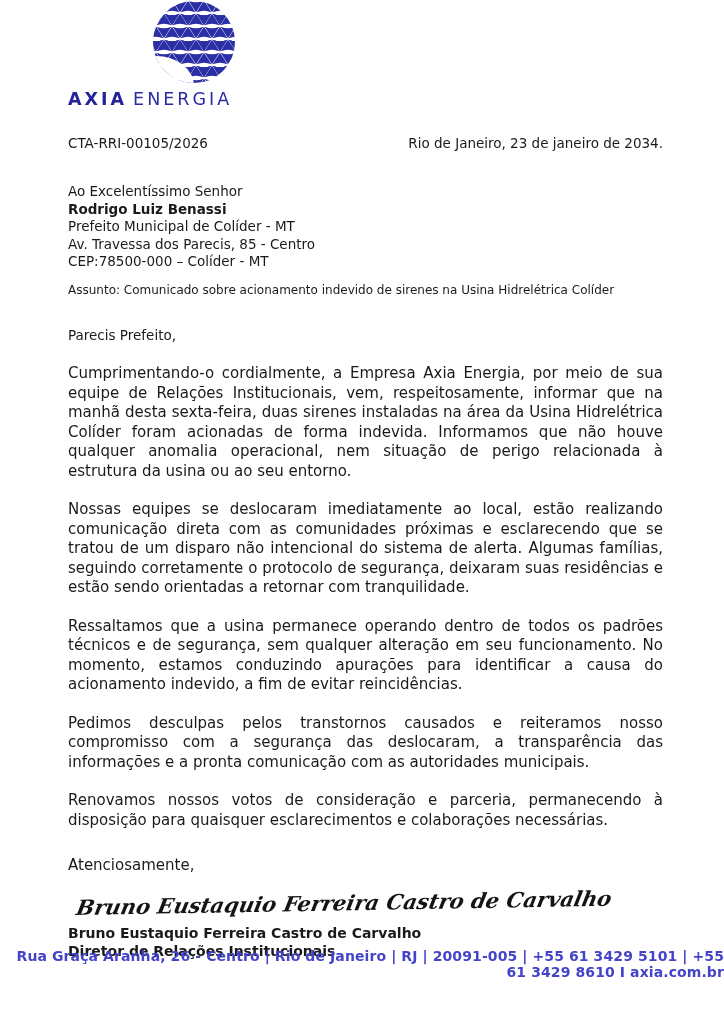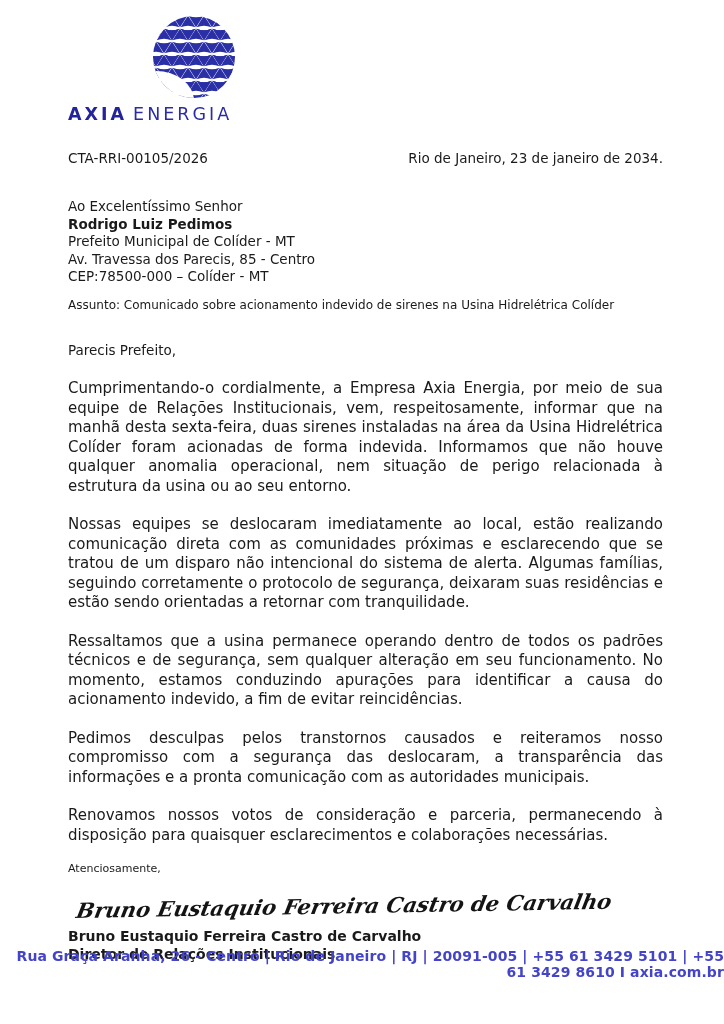--- a/index.html
+++ b/index.html
@@ -19,21 +19,21 @@
   }
   .content {
     position: absolute;
     left: 68px;
     top: 0;
     width: 595px;
   }
 
   
   .logo-block {
-    padding-top: 15px;
+    padding-top: 0;
   }
   .logo-sphere-wrap {
     margin-left: 80px;
     width: 92px;
     height: 85px;
   }
   .brand {
     margin-top: 4px;
     font-size: 17.5px;
     letter-spacing: 3px;
@@ -77,22 +77,22 @@
   }
   .para {
     margin: 19px 0 0 0;
     font-size: 15px;
     line-height: 19.5px;
     text-align: justify;
   }
 
   
   .valediction {
-    margin-top: 14px;
-    font-size: 11px;
+    margin-top: 26px;
+    font-size: 15px;
     line-height: 19.5px;
   }
   .signature-script {
     margin-top: 18px;
     margin-left: 6px;
     font-family: "DejaVu Serif", "Liberation Serif", serif;
     font-style: italic;
     font-weight: 700;
     font-size: 21px;
     line-height: 28px;
@@ -160,21 +160,21 @@
       </div>
     </div>
 
     <div class="ref-row">
       <span>CTA-RRI-00105/2026</span>
       <span>Rio de Janeiro, 23 de janeiro de 2034.</span>
     </div>
 
     <div class="recipient">
       <div>Ao Excelentíssimo Senhor</div>
-      <div class="name">Rodrigo Luiz Pedimos</div>
+      <div class="name">Rodrigo Luiz Benassi</div>
       <div>Prefeito Municipal de Colíder - MT</div>
       <div>Av. Travessa dos Parecis, 85 - Centro</div>
       <div>CEP:78500-000 – Colíder - MT</div>
     </div>
 
     <div class="subject">Assunto: Comunicado sobre acionamento indevido de sirenes na Usina Hidrelétrica Colíder</div>
 
     <div class="greeting">Parecis Prefeito,</div>
     <p class="para">Cumprimentando-o cordialmente, a Empresa Axia Energia, por meio de sua equipe de Relações Institucionais, vem, respeitosamente, informar que na manhã desta sexta-feira, duas sirenes instaladas na área da Usina Hidrelétrica Colíder foram acionadas de forma indevida. Informamos que não houve qualquer anomalia operacional, nem situação de perigo relacionada à estrutura da usina ou ao seu entorno.</p>
     <p class="para">Nossas equipes se deslocaram imediatamente ao local, estão realizando comunicação direta com as comunidades próximas e esclarecendo que se tratou de um disparo não intencional do sistema de alerta. Algumas famílias, seguindo corretamente o protocolo de segurança, deixaram suas residências e estão sendo orientadas a retornar com tranquilidade.</p>

